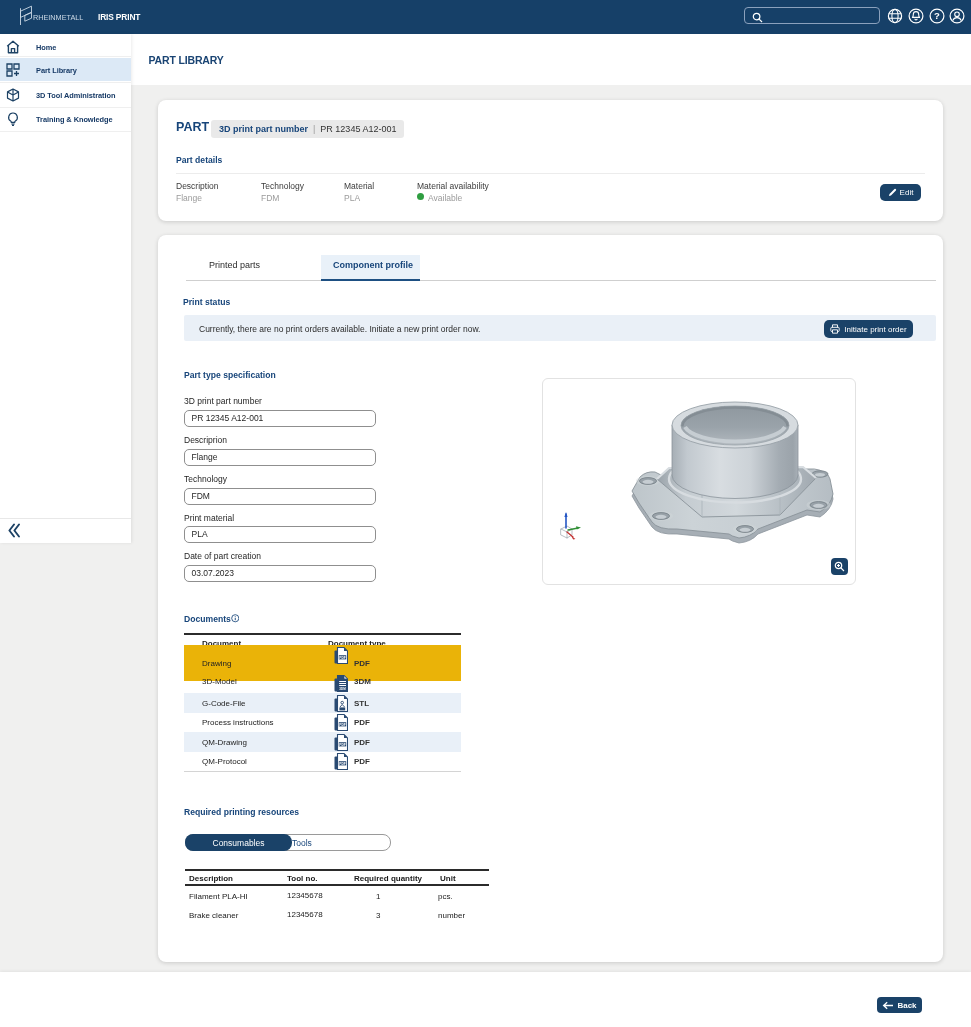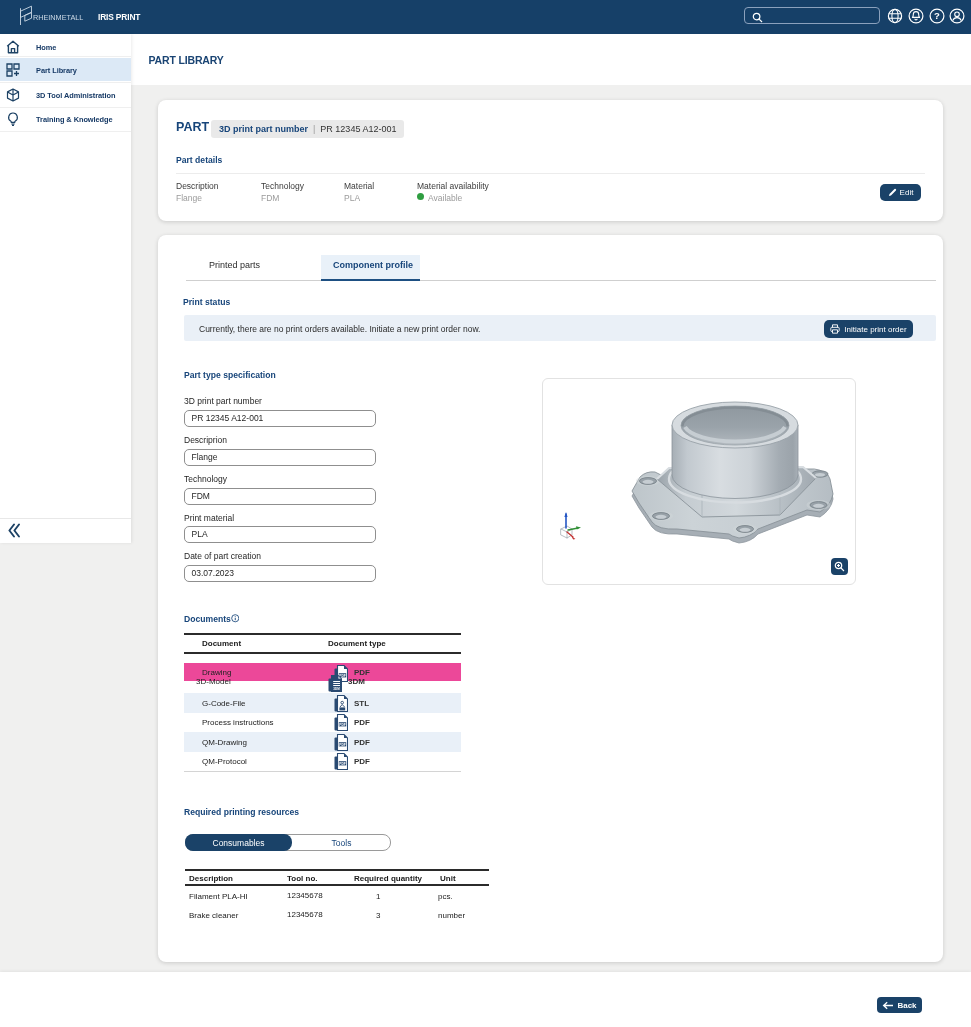--- a/index.html
+++ b/index.html
@@ -249,32 +249,32 @@
 
   <span class="abs h2" style="left:26px;top:379px;">Documents</span>
   <svg class="abs" style="left:72.5px;top:379px;" width="8.5" height="8.5" viewBox="0 0 10 10">
       <circle cx="5" cy="5" r="4.2" fill="none" stroke="#17457a" stroke-width="1"></circle>
       <path d="M5 4.4 V7.3 M5 2.6 V3.4" stroke="#17457a" stroke-width="1.1"></path>
     </svg>
   <div class="abs" style="left:26px;top:398px;width:277px;height:2px;background:#2b2b2b;"></div>
   <span class="abs" style="left:44px;top:404px;font-size:8px;font-weight:bold;color:#1a1a1a;">Document</span>
   <span class="abs" style="left:170px;top:404px;font-size:8px;font-weight:bold;color:#1a1a1a;">Document type</span>
   <div class="abs" style="left:26px;top:417px;width:277px;height:2px;background:#2b2b2b;"></div>
-  <div class="abs" style="left:26px;top:428px;width:277px;height:18px;background:#ec4899;">
+  <div class="abs" style="left:26px;top:410px;width:277px;height:36px;background:#eab308;">
     <span class="t1cell" style="left:18px;">Drawing</span>
     <span class="abs" style="left:150px;top:1.5px;"><svg width="14" height="17" viewBox="0 0 14 17">
           <rect x="0.5" y="3.5" width="9.5" height="13" rx="1" fill="#2a4a72"></rect>
           <path d="M3.5 0.5 H10 L13.5 4 V16.5 H3.5 Z" fill="#fff" stroke="#2a4a72" stroke-width="1.1"></path>
           <path d="M10 0.5 V4 H13.5 Z" fill="#2a4a72"></path>
           <rect x="4.8" y="8.2" width="7.4" height="4.2" fill="#2a4a72"></rect>
           <text x="8.5" y="11.6" font-size="3.2" fill="#fff" text-anchor="middle" font-family="Liberation Sans" font-weight="bold">PDF</text>
         </svg></span>
     <span class="t1cell" style="left:170px;font-weight:bold;color:#333;">PDF</span>
   </div>
-  <div class="abs" style="left:20px;top:438.5px;width:277px;height:15px;">
+  <div class="abs" style="left:26px;top:438.5px;width:277px;height:15px;">
     <span class="t1cell" style="left:18px;">3D-Model</span>
     <span class="abs" style="left:150px;top:1.5px;"><svg width="14" height="17" viewBox="0 0 14 17">
           <rect x="0.5" y="3.5" width="9.5" height="13" rx="1" fill="#2a4a72"></rect>
           <path d="M3.5 0.5 H10 L13.5 4 V16.5 H3.5 Z" fill="#2a4a72" stroke="#2a4a72" stroke-width="1.1"></path>
           <path d="M10 0.5 V4 H13.5 Z" fill="#fff" stroke="#2a4a72" stroke-width="0.8"></path>
           <path d="M5.2 6.5 H12 M5.2 8.5 H12 M5.2 10.5 H12" stroke="#fff" stroke-width="1"></path>
           <rect x="4.8" y="11.8" width="7.4" height="3.6" fill="#2a4a72"></rect>
           <text x="8.5" y="14.7" font-size="3" fill="#fff" text-anchor="middle" font-family="Liberation Sans" font-weight="bold">3DM</text>
         </svg></span>
     <span class="t1cell" style="left:170px;font-weight:bold;color:#333;">3DM</span>
@@ -323,21 +323,21 @@
           <text x="8.5" y="11.6" font-size="3.2" fill="#fff" text-anchor="middle" font-family="Liberation Sans" font-weight="bold">PDF</text>
         </svg></span>
     <span class="t1cell" style="left:170px;font-weight:bold;color:#333;">PDF</span>
   </div>
   <div class="abs" style="left:26px;top:536px;width:277px;height:1px;background:#d4d4d4;"></div>
 
   <span class="abs h2" style="left:26px;top:572px;">Required printing resources</span>
   <div class="abs" style="left:27px;top:598.5px;width:206px;height:17px;border:1px solid #9a9a9a;border-radius:8px;background:#fff;"></div>
   <div class="abs" style="left:27px;top:598.5px;width:107px;height:17px;background:#1a4268;border-radius:8px;"></div>
   <span class="abs" style="left:27px;top:602.5px;width:107px;text-align:center;font-size:8.5px;color:#fff;">Consumables</span>
-  <span class="abs" style="left:134px;top:603px;width:99px;text-align:center;font-size:8.5px;color:#17457a;">Tools</span>
+  <span class="abs" style="left:134px;top:603px;width:99px;text-align:left;font-size:8.5px;color:#17457a;">Tools</span>
   <div class="abs" style="left:27px;top:634px;width:304px;height:1.5px;background:#2b2b2b;"></div>
   <span class="abs" style="left:31px;top:639px;font-size:8px;font-weight:bold;color:#1a1a1a;">Description</span>
   <span class="abs" style="left:129px;top:639px;font-size:8px;font-weight:bold;color:#1a1a1a;">Tool no.</span>
   <span class="abs" style="left:196px;top:639px;font-size:8px;font-weight:bold;color:#1a1a1a;">Required quantity</span>
   <span class="abs" style="left:282px;top:639px;font-size:8px;font-weight:bold;color:#1a1a1a;">Unit</span>
   <div class="abs" style="left:27px;top:649px;width:304px;height:1.5px;background:#2b2b2b;"></div>
   <span class="abs" style="left:31px;top:657px;font-size:8px;color:#222;">Filament PLA-HI</span>
   <span class="abs" style="left:129px;top:656px;font-size:8px;color:#222;">12345678</span>
   <span class="abs" style="left:218px;top:657px;font-size:8px;color:#222;">1</span>
   <span class="abs" style="left:280px;top:657px;font-size:8px;color:#222;">pcs.</span>

